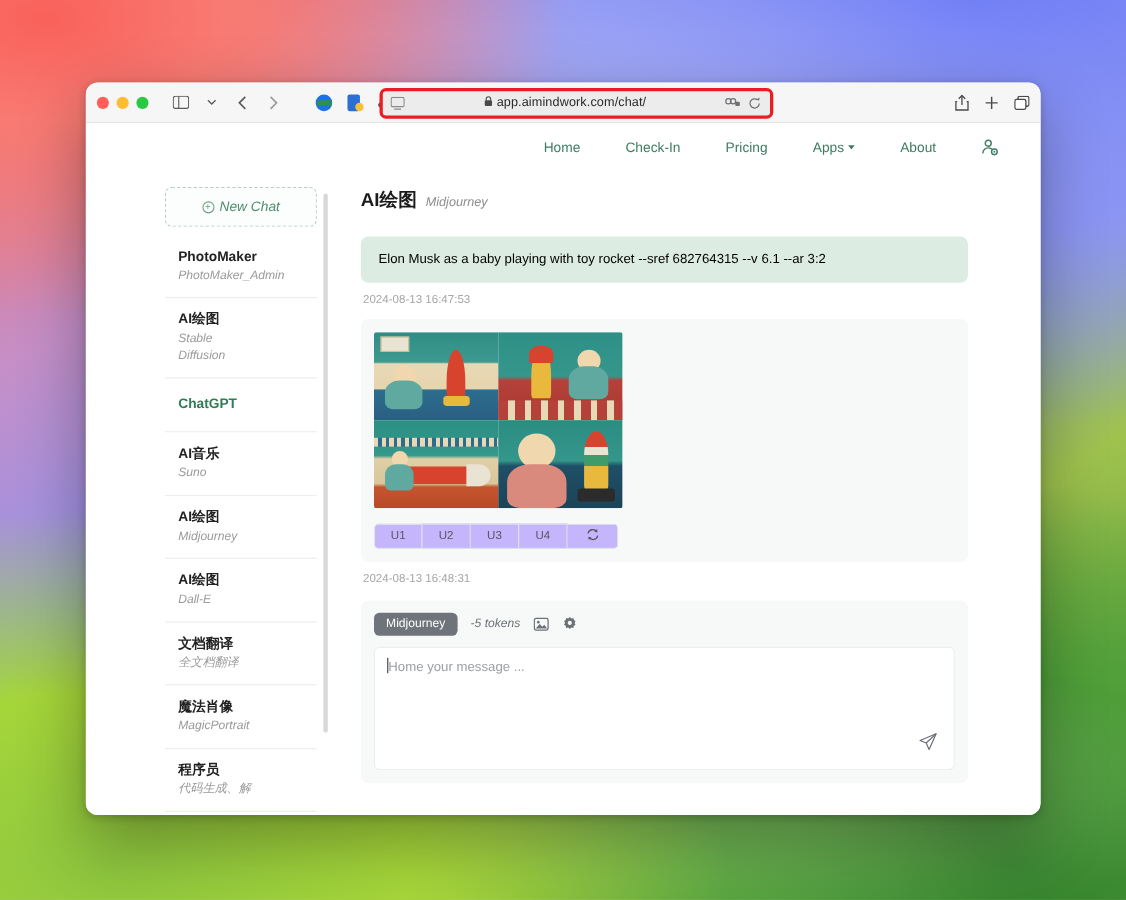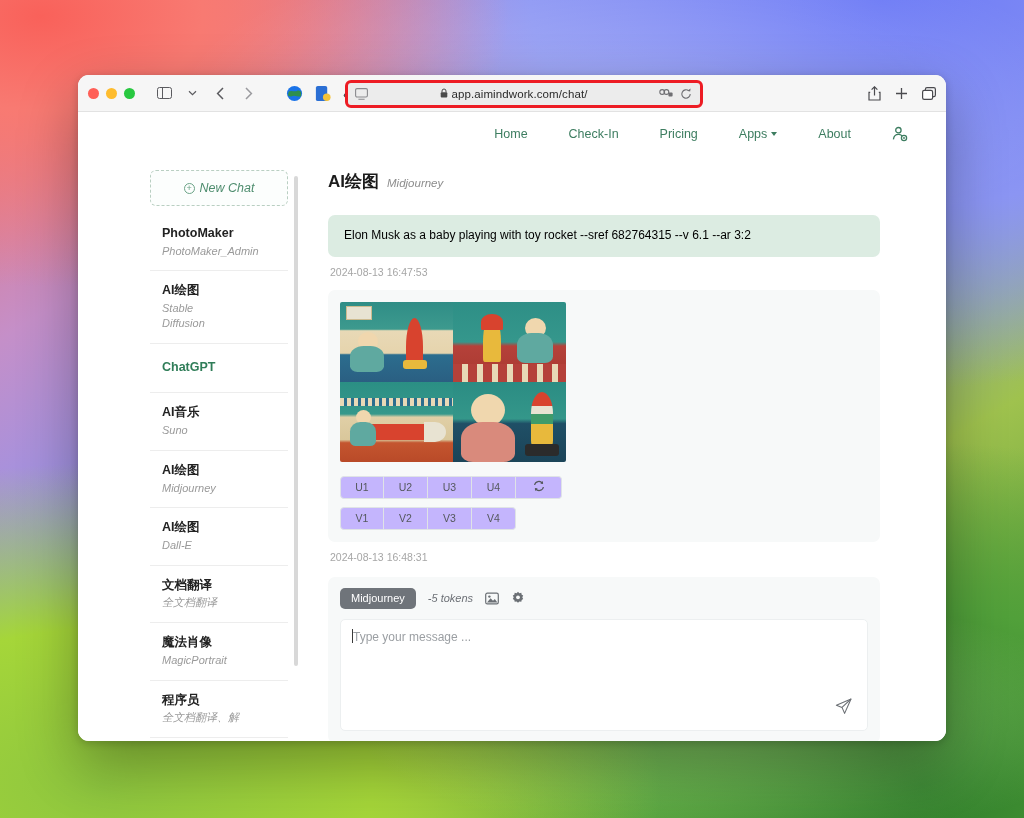--- a/index.html
+++ b/index.html
@@ -338,21 +338,21 @@
             <div class="sb-item">
               <div class="sb-name">文档翻译</div>
               <div class="sb-sub">全文档翻译</div>
             </div>
             <div class="sb-item">
               <div class="sb-name">魔法肖像</div>
               <div class="sb-sub">MagicPortrait</div>
             </div>
             <div class="sb-item">
               <div class="sb-name">程序员</div>
-              <div class="sb-sub">全文档翻译、解</div>
+              <div class="sb-sub">代码生成、解</div>
             </div>
           </div>
           <div class="sb-scroll"></div>
         </div>
       </div>
 
       <div class="main">
         <div class="chat-title">
           <span>AI绘图</span>
           <span class="sub">Midjourney</span>
@@ -404,26 +404,20 @@
                 <svg width="12" height="12" viewBox="0 0 12 12">
                     <path d="M1.6 5 A4.3 4.3 0 0 1 9.4 3.4" fill="none" stroke="#54585c" stroke-width="1.2"></path>
                     <path d="M10.4 7 A4.3 4.3 0 0 1 2.6 8.6" fill="none" stroke="#54585c" stroke-width="1.2"></path>
                     <path d="M9.9 1 L10.1 4 L7.3 3.4 Z" fill="#54585c"></path>
                     <path d="M2.1 11 L1.9 8 L4.7 8.6 Z" fill="#54585c"></path>
                   </svg>
               </span>
             </div>
           </div>
 
-          <div class="btnrow" style="margin-top:8px">
-            <div class="ubtn">V1</div>
-            <div class="ubtn">V2</div>
-            <div class="ubtn">V3</div>
-            <div class="ubtn">V4</div>
-          </div>
         </div>
 
         <div class="ts">2024-08-13 16:48:31</div>
 
         <div class="composer">
           <div class="comp-top">
             <div class="chip">Midjourney</div>
             <div class="tokens">-5 tokens</div>
             <span class="ci">
               <svg width="14" height="13" viewBox="0 0 14 13">
@@ -435,21 +429,21 @@
             <span class="ci">
               <svg width="14" height="14" viewBox="0 0 14 14">
                   <path d="M7 .8 L8.4 2.2 L10.3 1.8 L10.7 3.7 L12.2 4.6 L11.3 6.3 L12.2 8 L10.7 8.9 L10.3 10.8 L8.4 10.4 L7 11.8 L5.6 10.4 L3.7 10.8 L3.3 8.9 L1.8 8 L2.7 6.3 L1.8 4.6 L3.3 3.7 L3.7 1.8 L5.6 2.2 Z" fill="#6b7075"></path>
                   <circle cx="7" cy="6.3" r="1.9" fill="#f7f9f9"></circle>
                 </svg>
             </span>
           </div>
 
           <div class="ta-wrap">
             <div class="caret-bar"></div>
-            <div class="ta-ph">Type your message ...</div>
+            <div class="ta-ph">Home your message ...</div>
             <span class="send">
               <svg width="19" height="19" viewBox="0 0 19 19">
                   <path d="M17 2 L2.4 8.2 L8 10.4 L10.6 16.4 Z" fill="none" stroke="#6c7075" stroke-width="1.1" stroke-linejoin="round"></path>
                   <path d="M17 2 L8 10.4" fill="none" stroke="#6c7075" stroke-width="1.1"></path>
                 </svg>
             </span>
           </div>
         </div>
       </div>
     </div>

